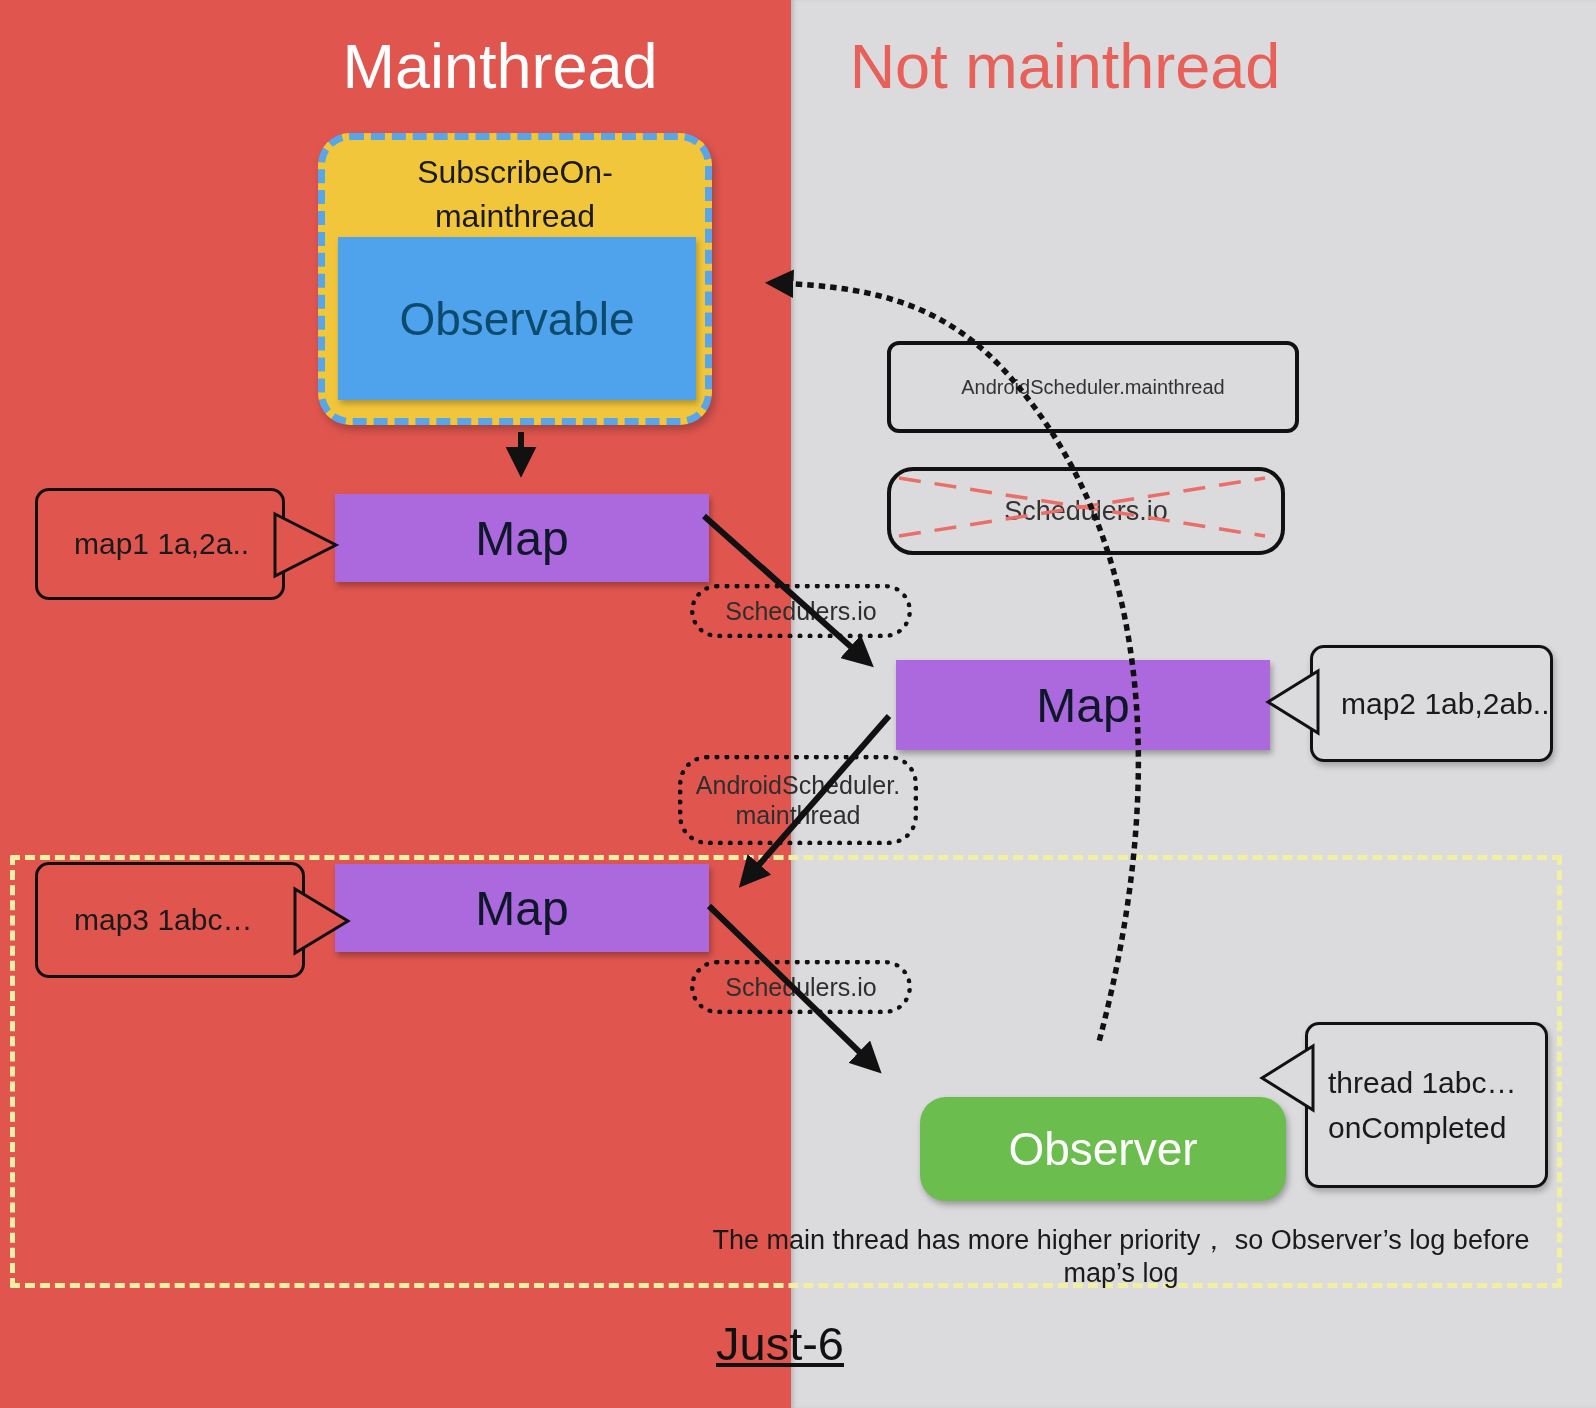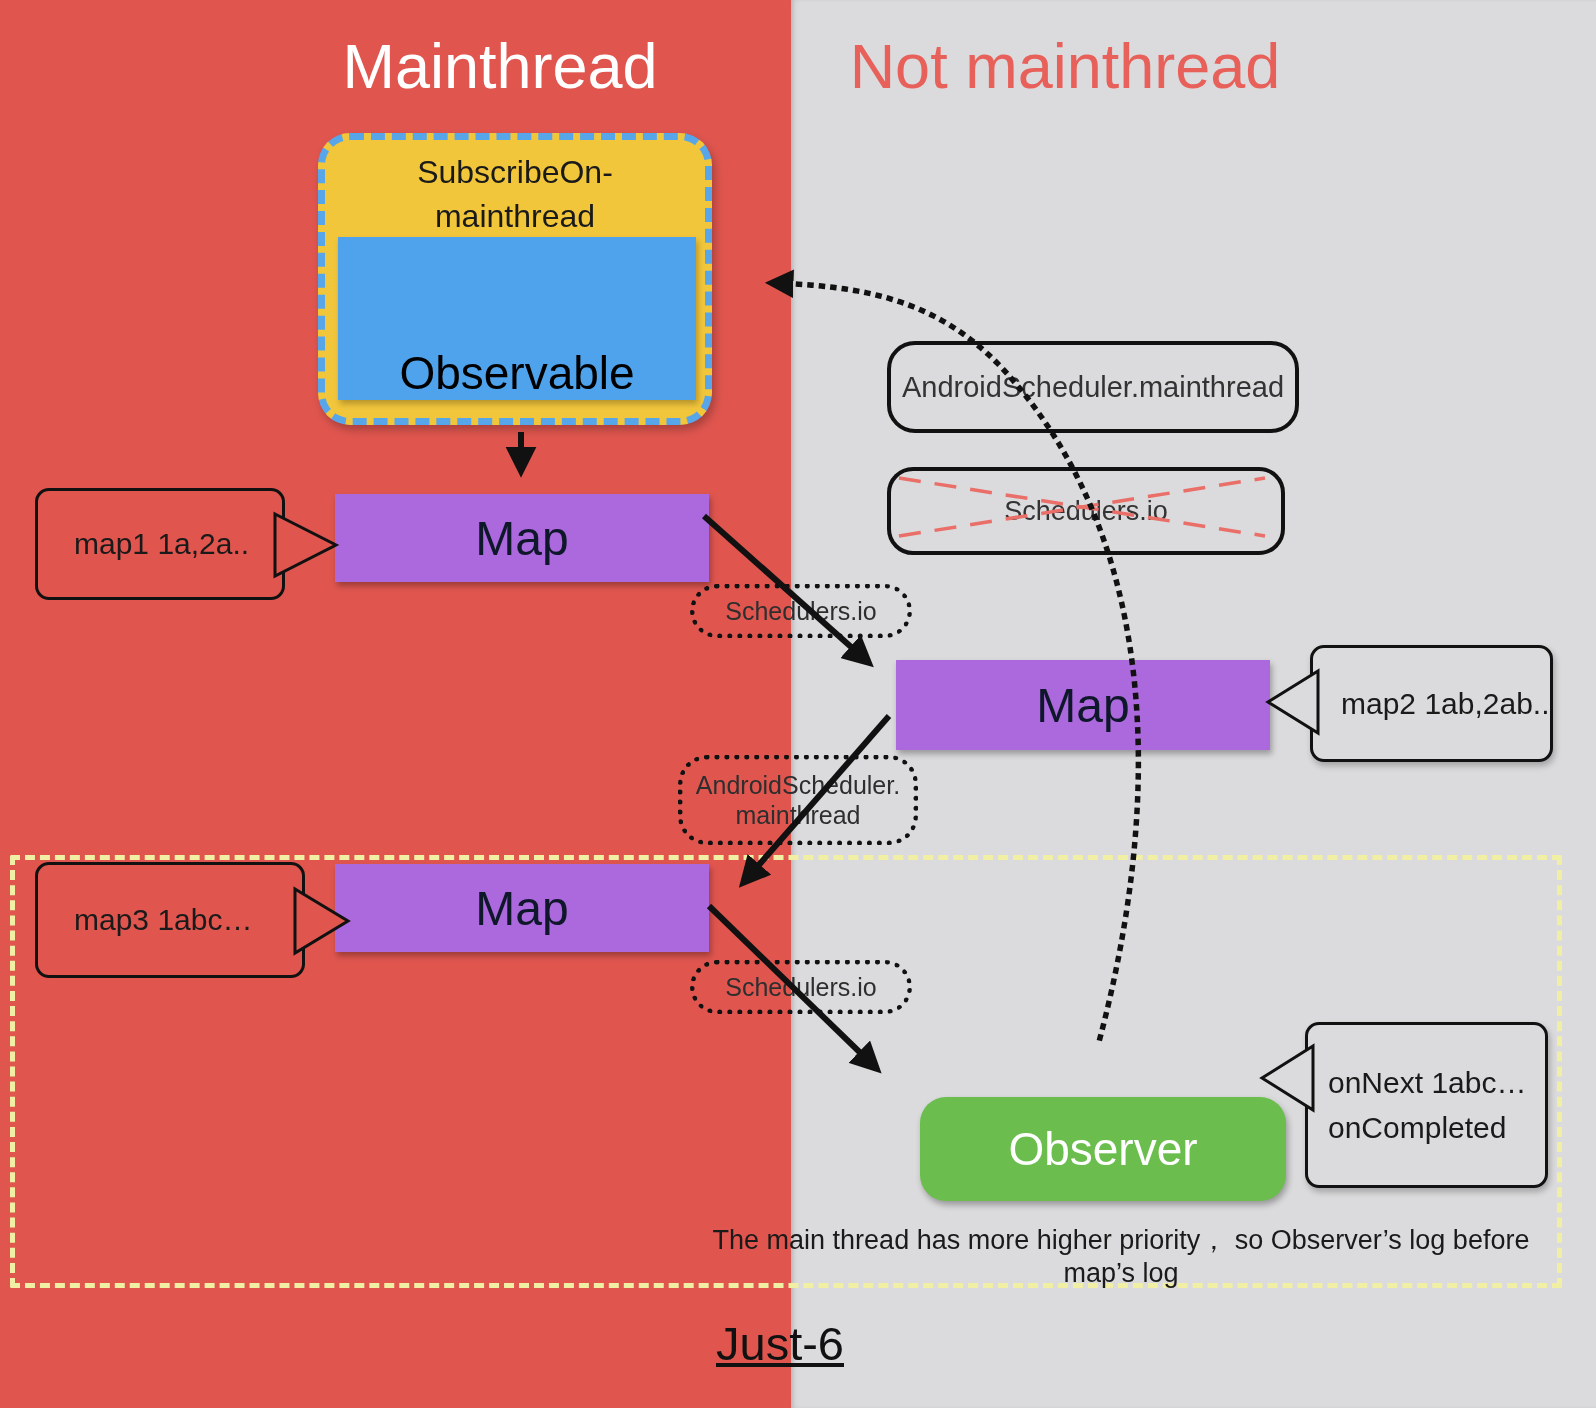--- a/index.html
+++ b/index.html
@@ -24,40 +24,40 @@
   .yellow-dashed{left:10px;top:855px;width:1542px;height:423px;
     border:5px dashed #F1EFA3;z-index:4;border-radius:2px;}
 
   
   .subscribe-group{left:318px;top:133px;width:380px;height:278px;
     background:#F2C63B;border:7px dashed #58A6EA;border-radius:32px;
     z-index:10;box-shadow:3px 5px 8px rgba(0,0,0,0.25);}
   .subscribe-label{left:318px;top:150px;width:394px;text-align:center;
     font-size:32px;color:#1A1A1A;line-height:44px;z-index:12;}
   .observable-box{left:338px;top:237px;width:358px;height:163px;background:#4FA3ED;
-    z-index:12;display:flex;align-items:flex-end;justify-content:center;
-    color:#000000;font-size:46px;box-shadow:2px 4px 6px rgba(0,0,0,0.25);}
+    z-index:12;display:flex;align-items:center;justify-content:center;
+    color:#0c4a6e;font-size:46px;box-shadow:2px 4px 6px rgba(0,0,0,0.25);}
 
   
   .map-node{width:374px;height:88px;background:#AC68DD;z-index:12;
     display:flex;align-items:center;justify-content:center;
     color:#0f172a;font-size:48px;box-shadow:2px 4px 6px rgba(0,0,0,0.3);}
   .map1{left:335px;top:494px;}
   .map2{left:896px;top:660px;height:90px;}
   .map3{left:335px;top:864px;}
 
   
   .observer-box{left:920px;top:1097px;width:366px;height:104px;background:#6BBE4D;
     border-radius:26px;z-index:12;display:flex;align-items:center;justify-content:center;
     color:#ffffff;font-size:46px;box-shadow:2px 4px 6px rgba(0,0,0,0.3);}
 
   
   .sched-solid{left:887px;top:341px;width:404px;height:84px;border:4px solid #111;
-    border-radius:28px;z-index:10;display:flex;align-items:center;justify-content:center;
-    font-size:29px;color:#333;}
+    border-radius:12px;z-index:10;display:flex;align-items:center;justify-content:center;
+    font-size:20px;color:#333;}
   .sched-crossed{left:887px;top:467px;width:390px;height:80px;border:4px solid #111;
     border-radius:26px;z-index:10;display:flex;align-items:center;justify-content:center;
     font-size:27px;color:#333;}
 
   
   .pill{border:5px dotted #111;border-radius:29px;z-index:14;
     display:flex;align-items:center;justify-content:center;flex-direction:column;
     font-size:25px;color:#2e2e2e;text-align:center;line-height:30px;}
   .pill-io1{left:690px;top:584px;width:212px;height:44px;}
   .pill-android{left:678px;top:755px;width:230px;height:80px;}
@@ -139,21 +139,21 @@
   <span class="pad">map1  1a,2a..</span>
 </div>
 <div class="abs bubble bubble-map3">
   <span class="pad">map3  1abc…</span>
 </div>
 <div class="abs bubble bubble-map2">
   <span class="pad">map2  1ab,2ab..</span>
 </div>
 <div class="abs bubble bubble-onnext">
   <span class="pad">
-    <span>onNext  1abc…</span><br>
+    <span>thread  1abc…</span><br>
     <span>onCompleted</span>
   </span>
 </div>
 
 <div class="abs note">The main thread has more higher priority，  so Observer’s log before map’s log</div>
 <div class="abs caption">Just-6</div>
 
 <svg class="overlay" width="1596" height="1408" viewBox="0 0 1596 1408">
   <defs>
     <marker id="ah" viewBox="0 0 10 10" refX="7.5" refY="5" markerWidth="5.2" markerHeight="5.2" orient="auto-start-reverse">

